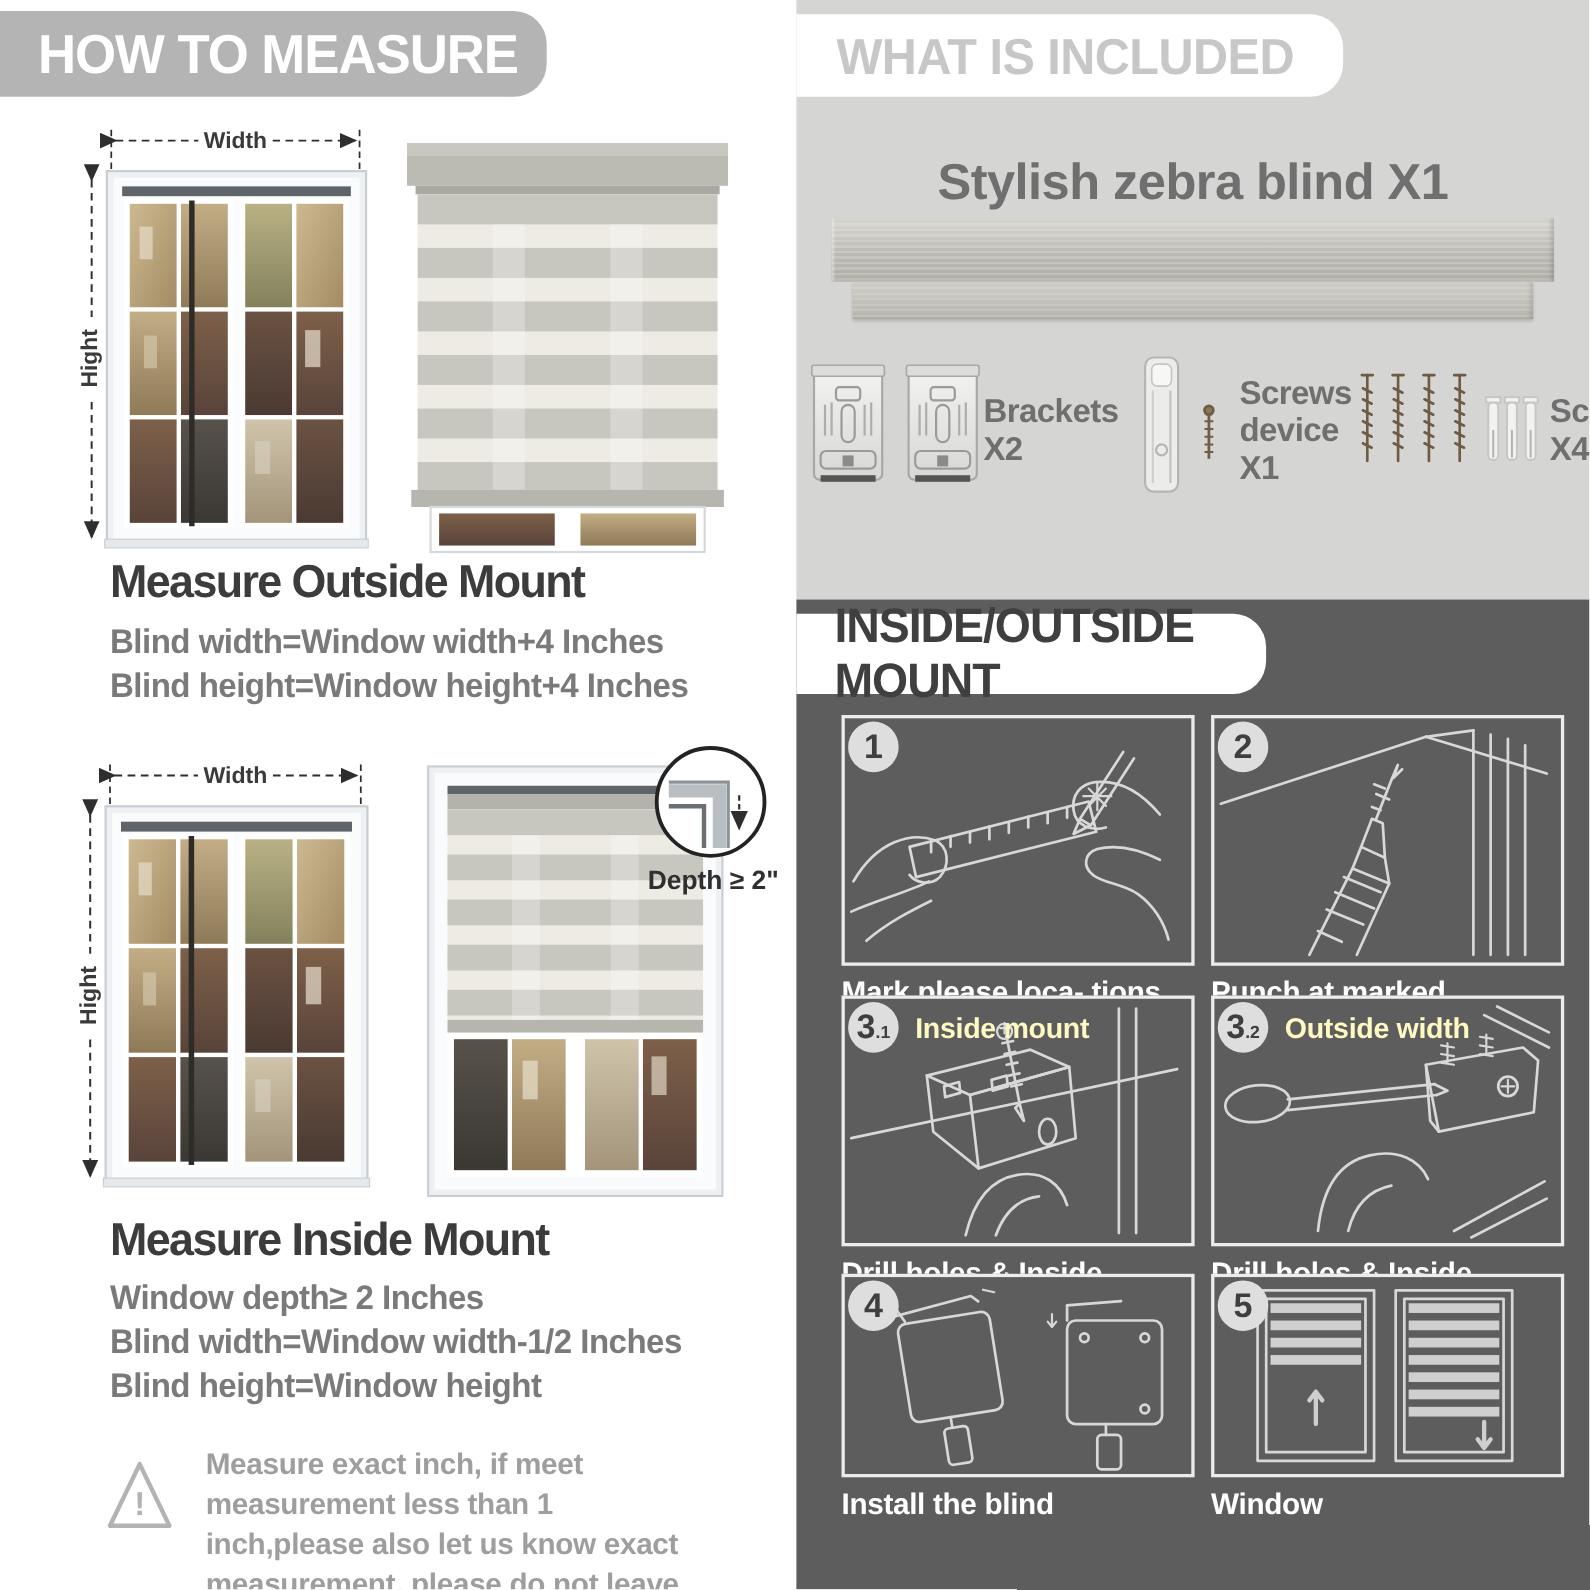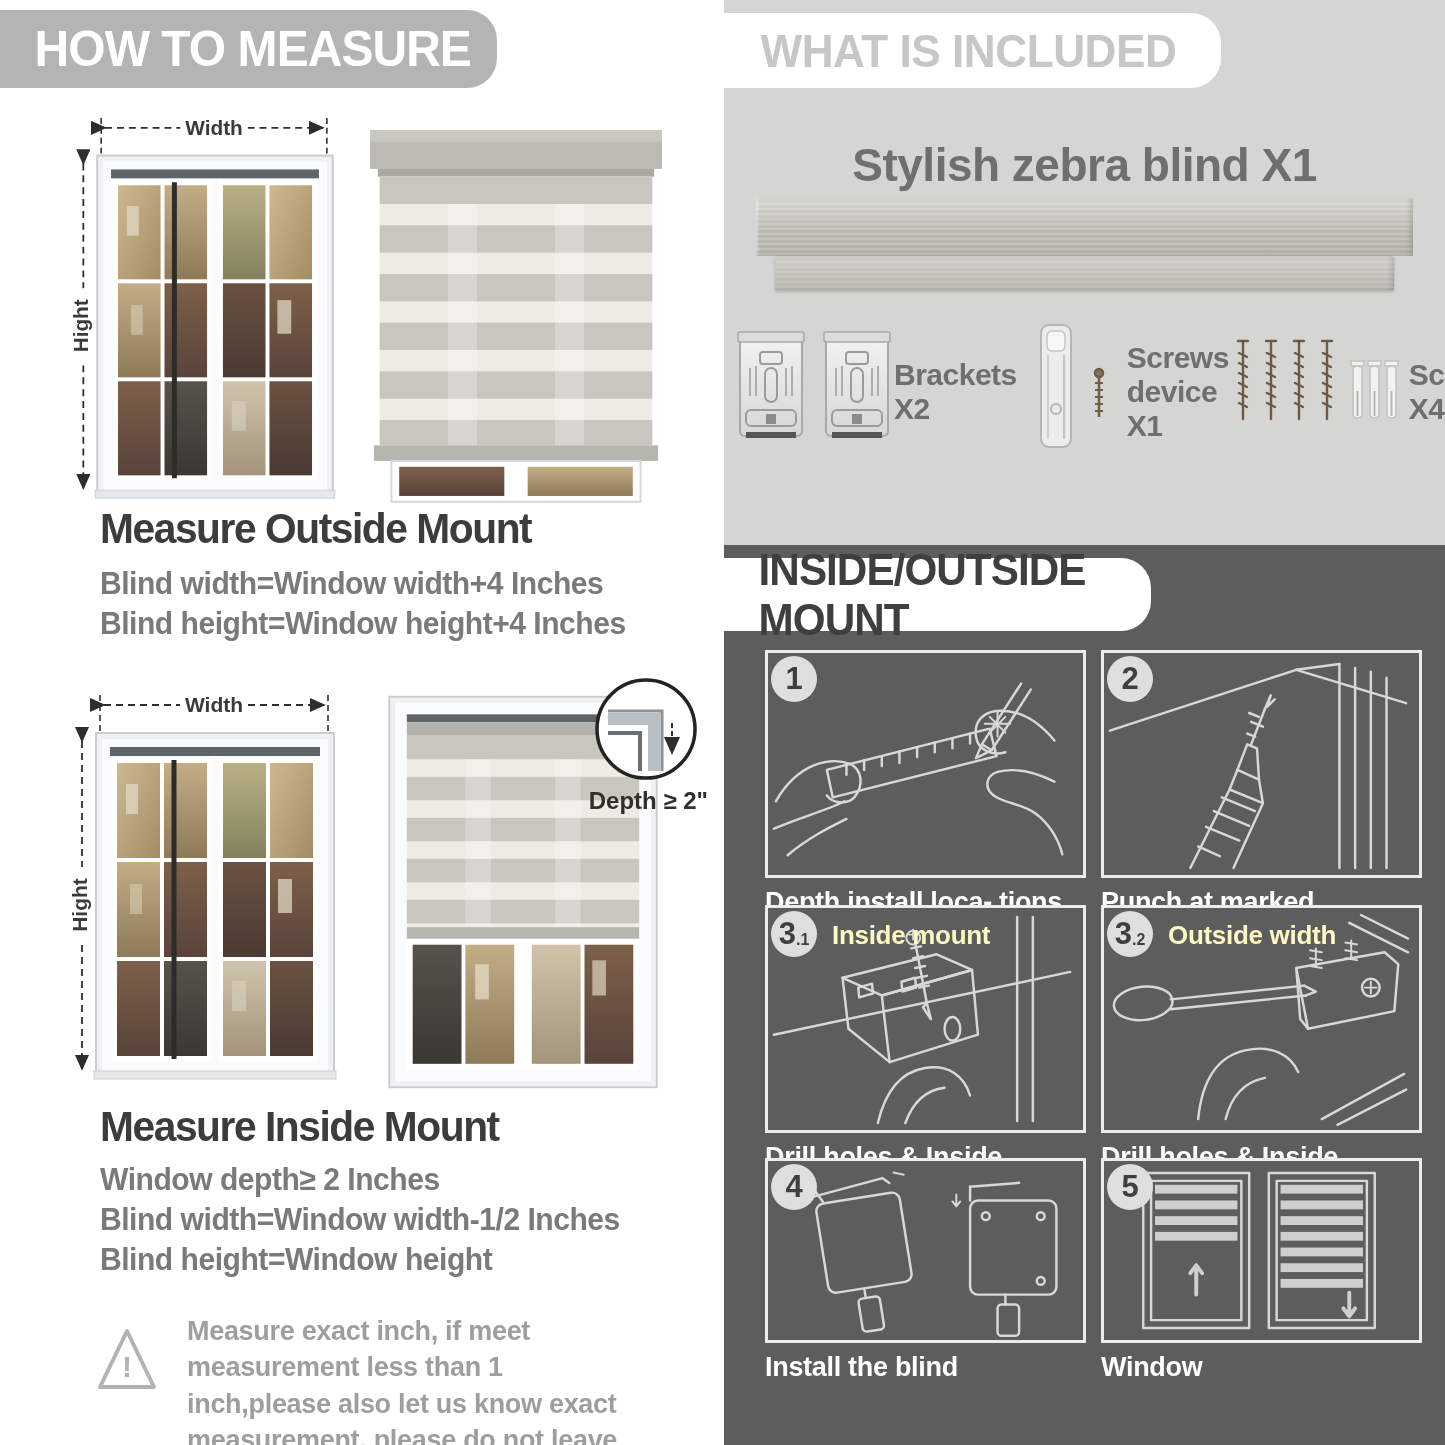--- a/index.html
+++ b/index.html
@@ -422,21 +422,21 @@
               <path d="M218,92 L212,106 L228,98 Z"></path>
               <path d="M226,64 l16,16 M242,64 l-16,16 M234,58 v26 M221,71 h26" stroke-width="2"></path>
             </g>
           </svg>
           <div class="badge">
               <span class="n">1</span>
               <span class="sub"></span>
             </div>
           <div class="steptitle"></div>
         </div>
-        <div class="caption">Depth install loca- tions</div>
+        <div class="caption">Mark please loca- tions</div>
       </div>
 
       <div class="step s2">
         <div class="frame">
           <svg width="309" height="222" viewBox="0 0 315 224">
             <g class="lineart">
               <path d="M6,78 L196,16"></path>
               <path d="M196,16 L308,50"></path>
               <path d="M240,10 V218"></path>
               <path d="M256,14 V218"></path>

